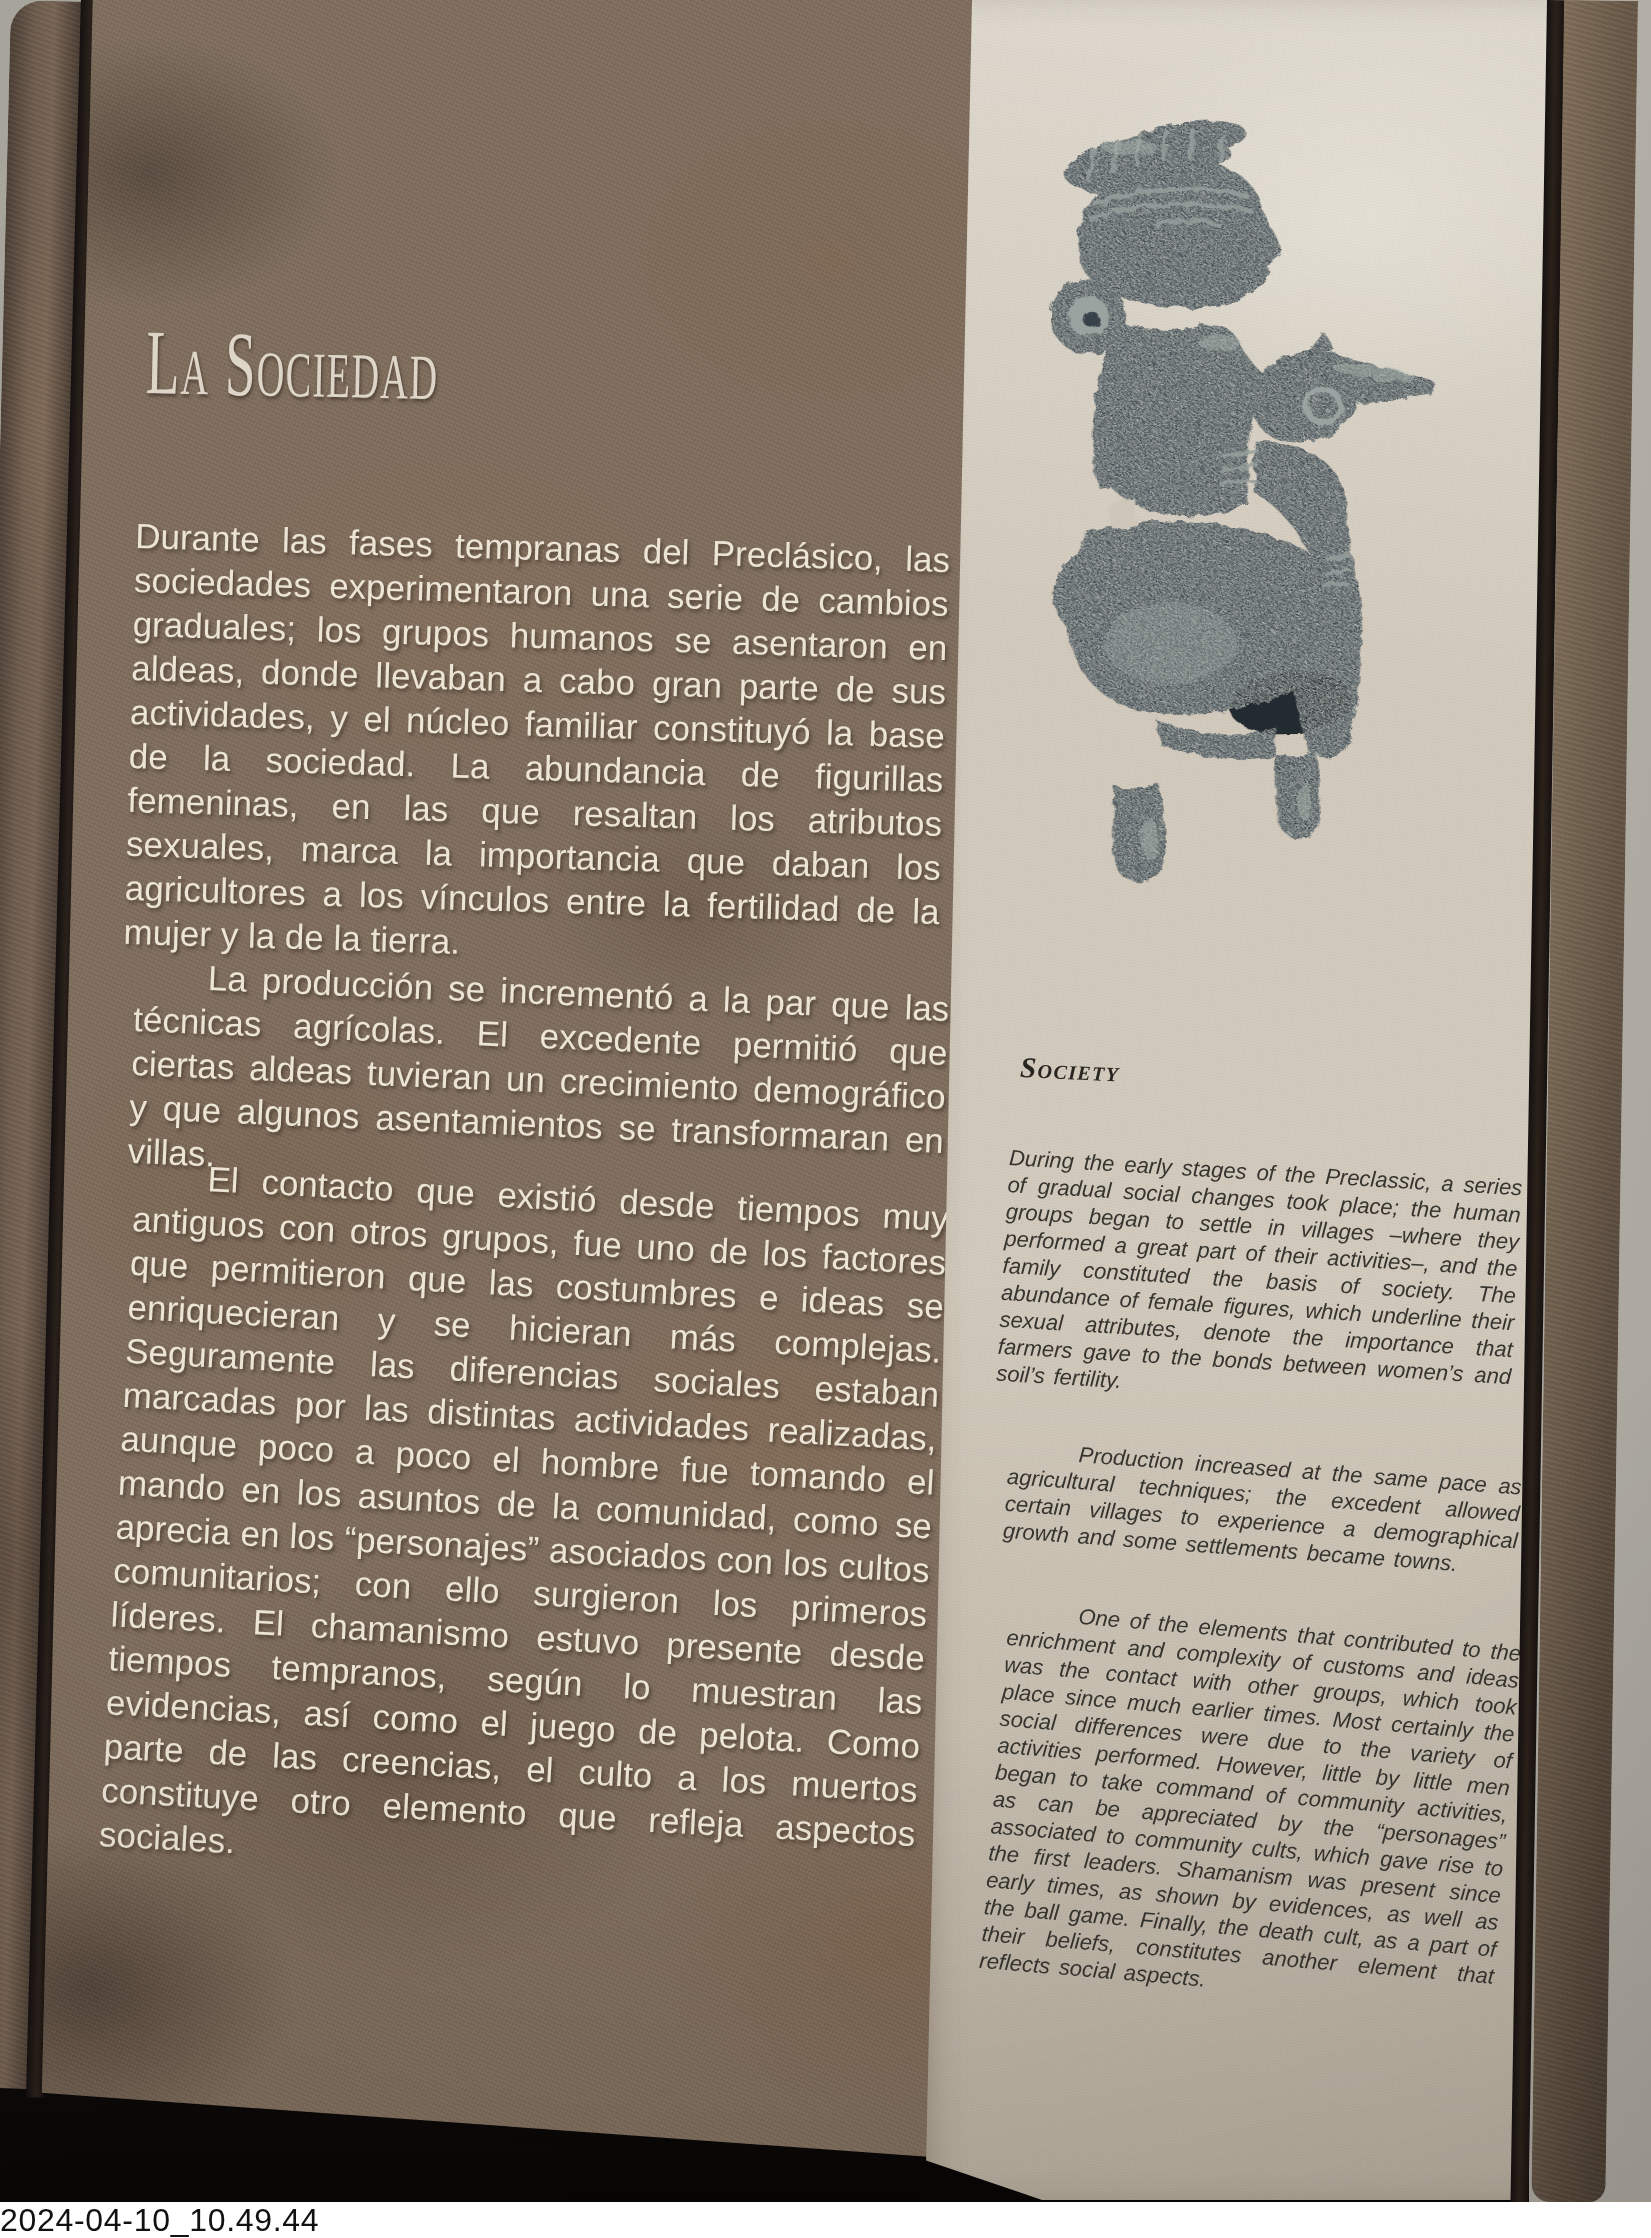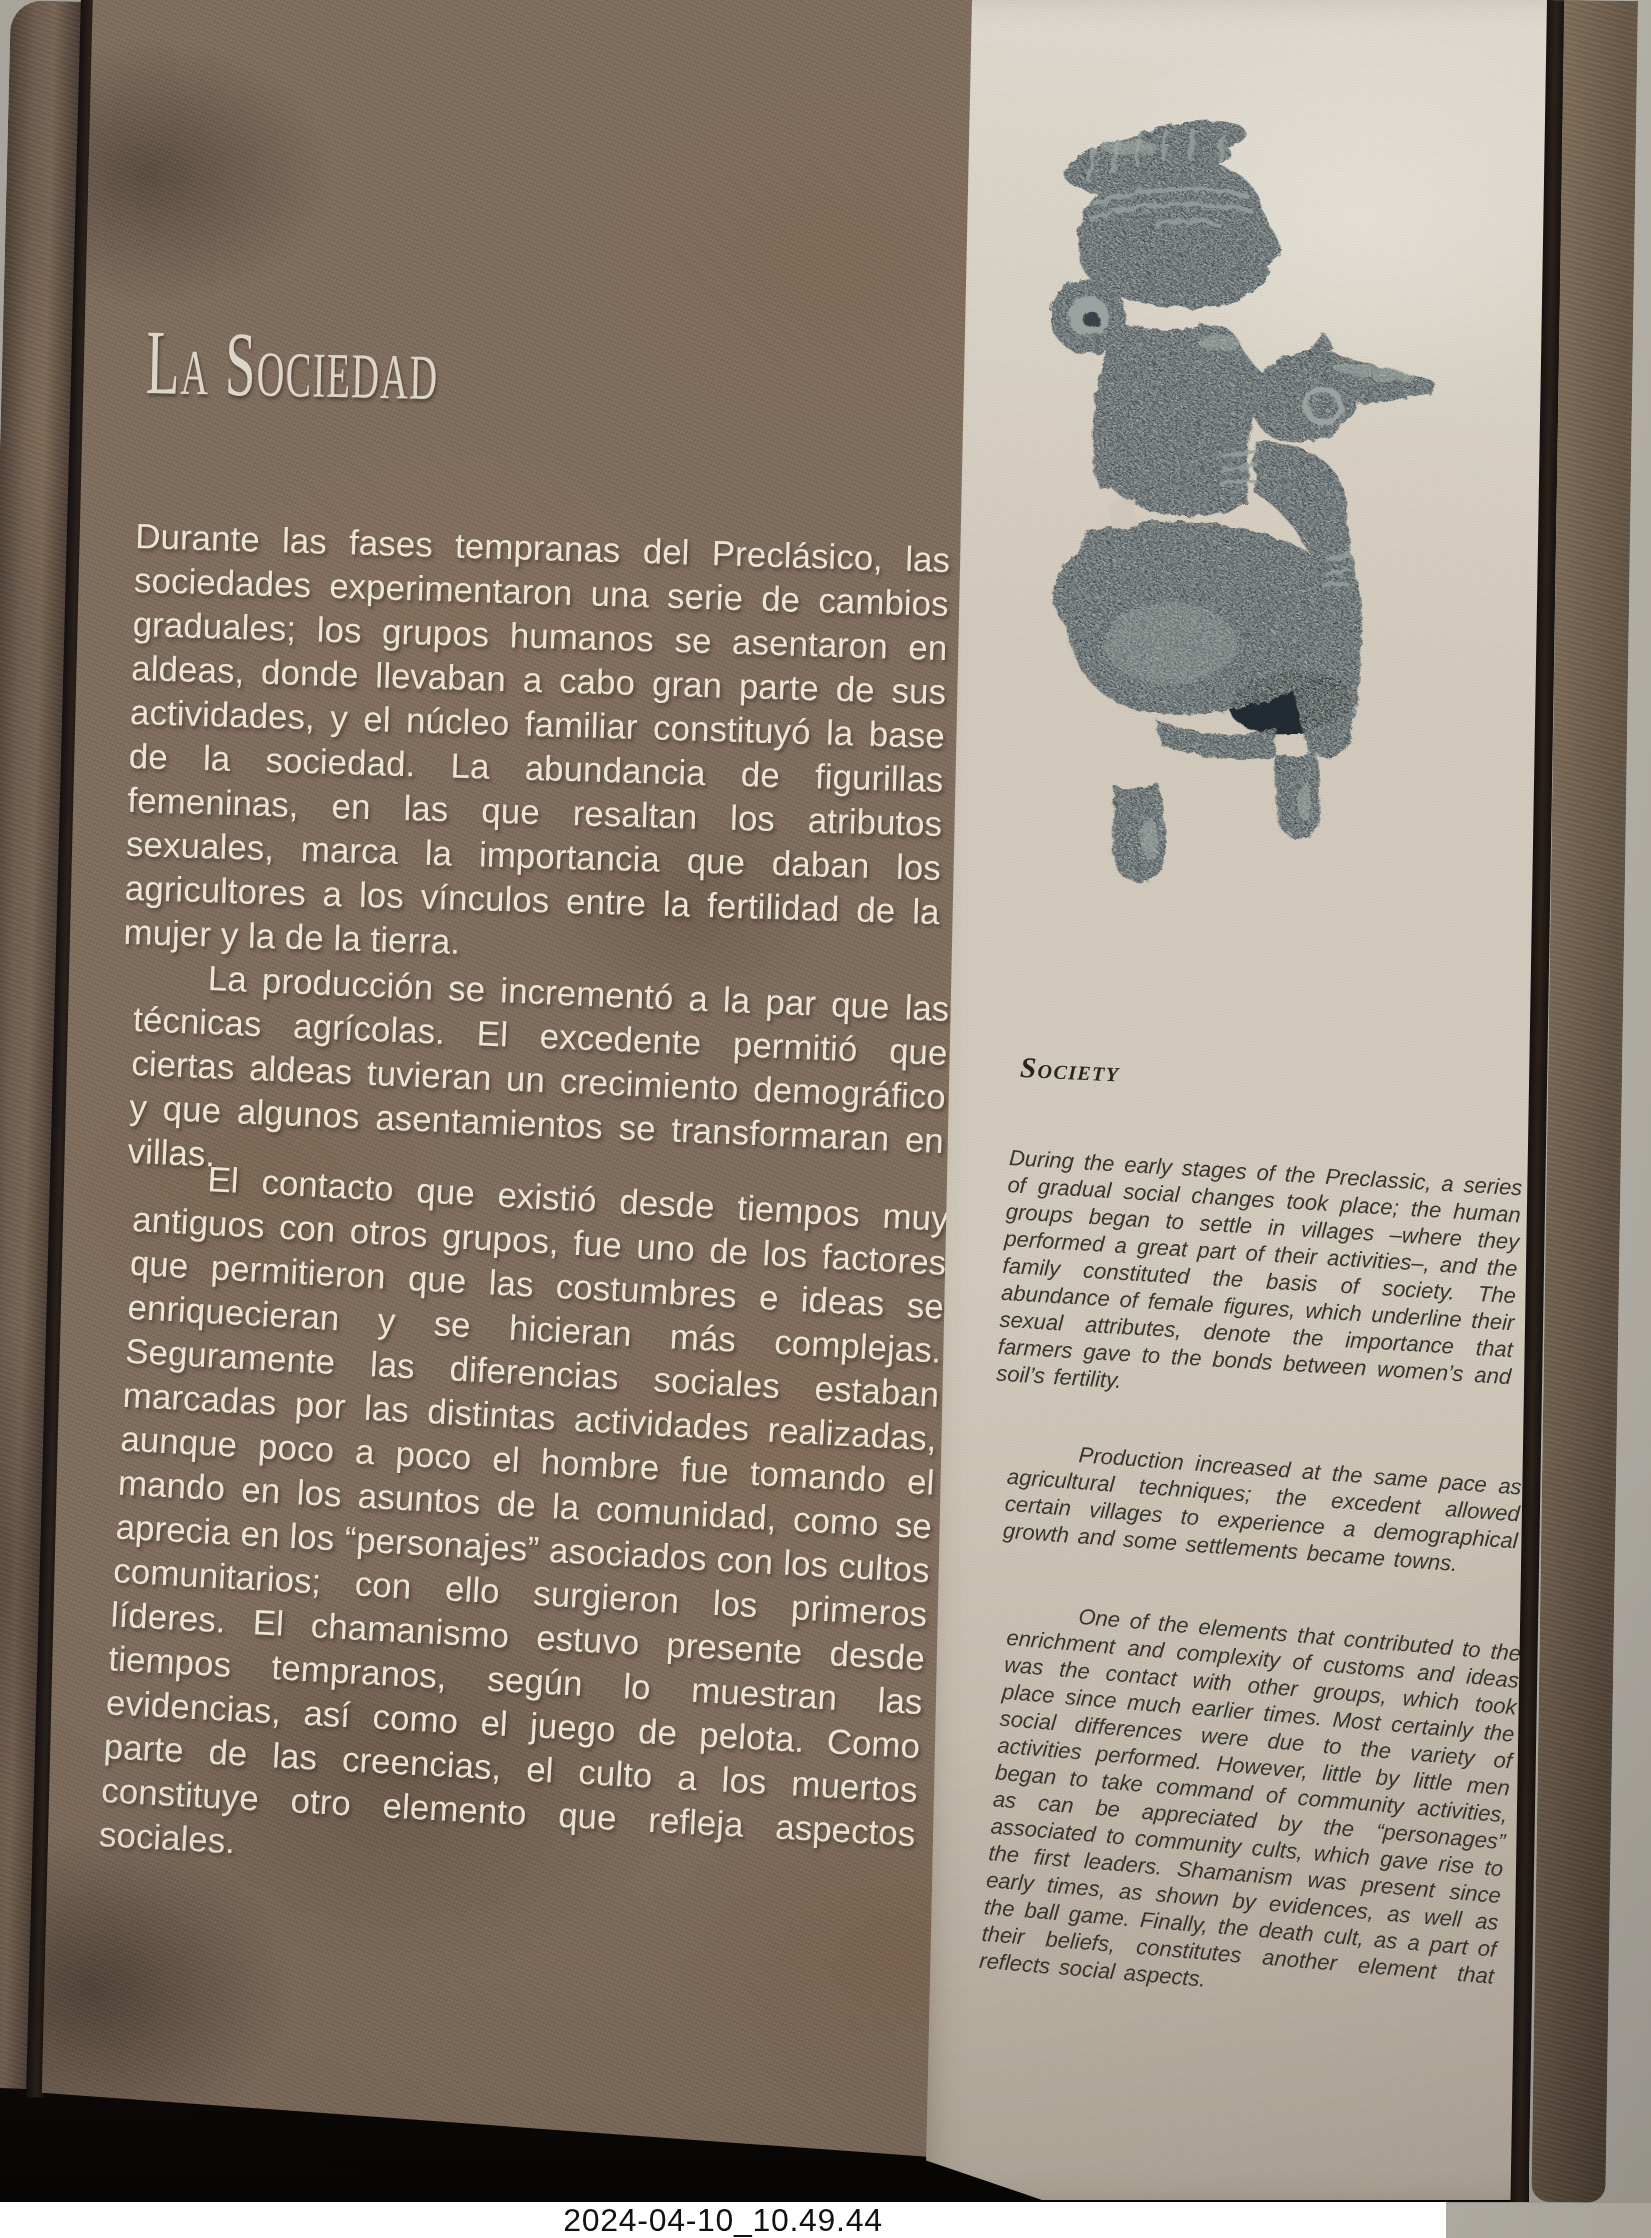--- a/index.html
+++ b/index.html
@@ -79,22 +79,22 @@
          border-radius:0 0 18px 18px;
          transform:rotate(.85deg);transform-origin:top left;
          background-color:#70614f;
          background-image:
            repeating-linear-gradient(14deg,rgba(255,255,255,.03) 0 2.1px,rgba(0,0,0,.05) 2.1px 4.9px),
            linear-gradient(90deg,rgba(150,128,104,.3) 0%,rgba(70,55,44,.3) 90%),
            linear-gradient(180deg,rgba(140,118,95,.25) 0%,rgba(0,0,0,0) 40%,rgba(35,27,22,.45) 100%);}
   .vignette{position:absolute;left:0;top:0;right:0;bottom:36px;pointer-events:none;
          background:radial-gradient(ellipse 130% 90% at 45% 30%,rgba(0,0,0,0) 55%,rgba(25,18,12,.16) 100%);}
   
-  .caption-bar{position:absolute;left:0;top:2202px;width:1446px;height:36px;background:#ffffff;
-         display:flex;align-items:center;justify-content:center;}
+  .caption-bar{position:absolute;left:0;top:2202px;width:1651px;height:36px;background:#ffffff;
+         display:flex;align-items:center;justify-content:flex-start;}
   .caption-text{font-size:32px;line-height:1;color:#111111;letter-spacing:0.7px;}
 </style>
 </head>
 <body>
 
 <div class="photo">
 
   <div class="shadow-band"></div>
 
   <div class="pillar-left"></div>

